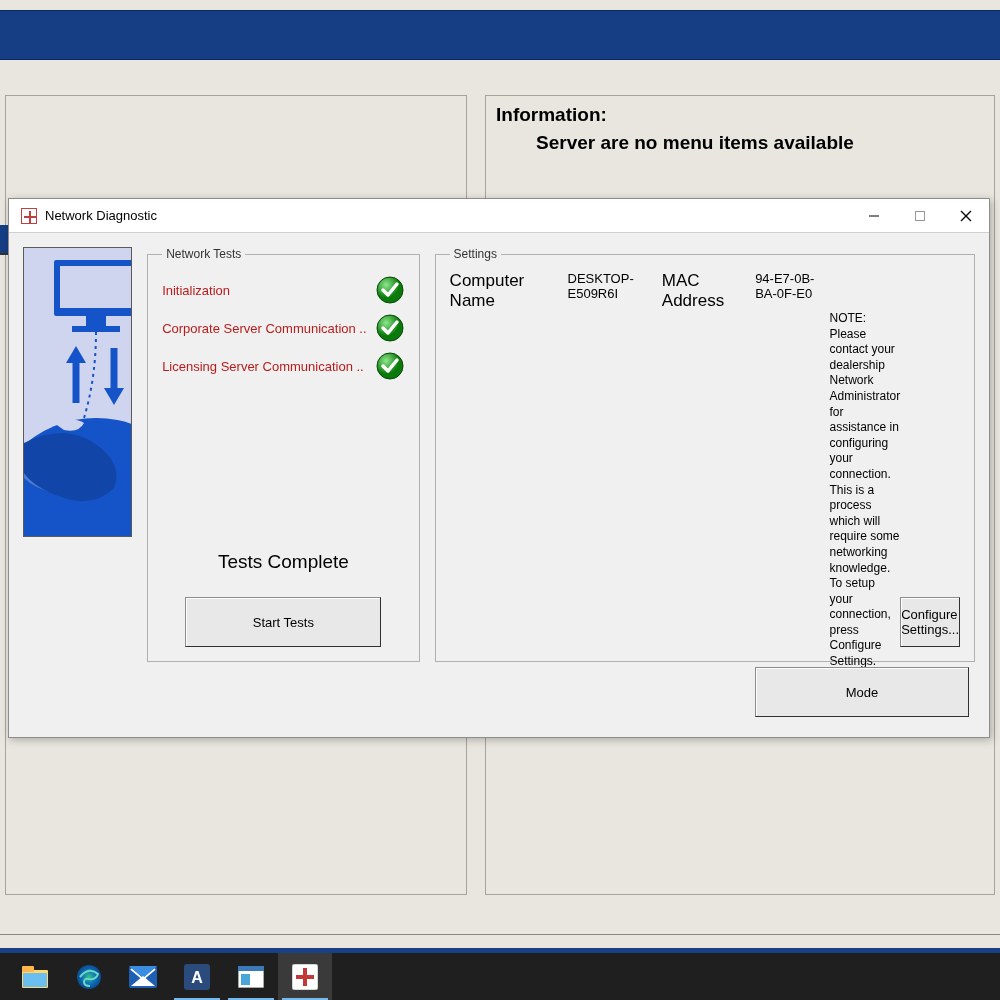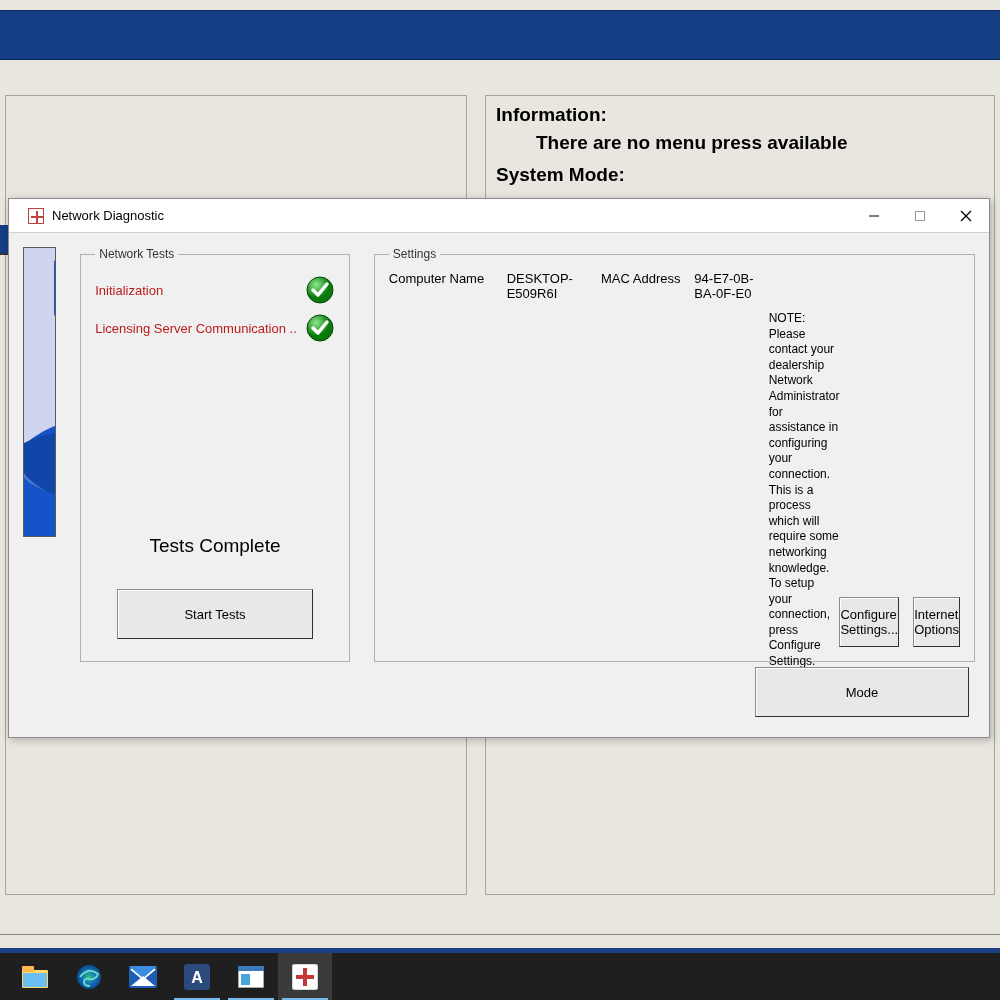--- a/index.html
+++ b/index.html
@@ -74,21 +74,21 @@
     border: 1px solid #8c8c8c;
     box-shadow: 2px 2px 8px rgba(0,0,0,0.25);
     z-index: 10;
   }
   .titlebar {
     height: 34px;
     display: flex;
     align-items: center;
     background: #fff;
     border-bottom: 1px solid #d0d0d0;
-    padding-left: 19px;
+    padding-left: 12px;
   }
   .titlebar .app-icon {
     width: 16px; height: 16px; margin-right: 8px;
     border: 1px solid #c04040;
     background: #fff;
     position: relative;
   }
   .titlebar .app-icon::before, .titlebar .app-icon::after {
     content:""; position:absolute; background:#c04040;
   }
@@ -99,21 +99,21 @@
   .winbtn {
     width: 46px; height: 32px;
     display:flex; align-items:center; justify-content:center;
     color:#000;
   }
   .winbtn svg { pointer-events:none; }
 
   .dialog-body {
     display: flex;
     padding: 14px;
-    gap: 24px;
+    gap: 15px;
     height: calc(100% - 34px);
     border-radius: 16px;
   }
 
   .side-graphic {
     width: 145px; height: 290px;
     background: #cfd5ef;
     border: 1px solid #5a5a5a;
     position: relative;
     overflow: hidden;
@@ -153,24 +153,24 @@
     background: #e8e8e8;
     border: 1px solid #8c8c8c;
     border-right-color: #303030;
     border-bottom-color: #303030;
     box-shadow: inset 1px 1px 0 #fff;
     height: 50px;
     font-size: 13px;
     display:flex; align-items:center; justify-content:center;
     cursor: default;
   }
-  .btn-start { width: 196px; margin: 8px auto; }
+  .btn-start { width: 196px; margin: 0 auto; }
 
   .setting-row { display:flex; margin-bottom: 18px; }
-  .setting-label { width: 146px; font-size: 13px; }
+  .setting-label { width: 146px; font-size: 17px; }
   .setting-value { font-size: 13px; }
   .note {
     font-size: 12px;
     color:#000000;
     line-height: 1.3;
     margin-top: 40px;
   }
   .settings-btns {
     margin-top:auto;
     display:flex;
@@ -212,22 +212,21 @@
 </style>
 </head>
 <body>
 
 <div class="bg-top-strip"></div>
 <div class="bg-blue-band"></div>
 <div class="bg-blue-band-inner"></div>
 <div class="bg-left-panel"></div>
 <div class="bg-right-panel">
   <h3>Information:</h3>
-  <div class="msg">There are no menu press available</div>
-  <h3>System Mode:</h3>
+  <div class="msg">Server are no menu items available</div>
 </div>
 <div class="bg-accent-bar"></div>
 <div class="bg-bottom-band"></div>
 <div class="bg-blue-footer"></div>
 
 <div class="dialog">
   <div class="titlebar">
     <span class="app-icon"></span>
     <span class="title">Network Diagnostic</span>
     <div class="winbtns">
@@ -288,20 +287,29 @@
                   <stop offset="0%" stop-color="#8de88d"></stop>
                   <stop offset="100%" stop-color="#0a7a0a"></stop>
                 </radialGradient>
               </defs>
               <circle cx="15" cy="15" r="13" fill="url(#g1)" stroke="#064806" stroke-width="1"></circle>
               <path d="M 8 15 L 13 20 L 22 9" stroke="#fff" stroke-width="3.5" fill="none" stroke-linecap="round" stroke-linejoin="round"></path>
             </svg>
         </span>
       </div>
       <div class="test-row">
+        <span class="test-label">Corporate Server Communication ..</span>
+        <span class="status-check">
+          <svg viewBox="0 0 30 30">
+              <circle cx="15" cy="15" r="13" fill="url(#g1)" stroke="#064806" stroke-width="1"></circle>
+              <path d="M 8 15 L 13 20 L 22 9" stroke="#fff" stroke-width="3.5" fill="none" stroke-linecap="round" stroke-linejoin="round"></path>
+            </svg>
+        </span>
+      </div>
+      <div class="test-row">
         <span class="test-label">Licensing Server Communication ..</span>
         <span class="status-check">
           <svg viewBox="0 0 30 30">
               <circle cx="15" cy="15" r="13" fill="url(#g1)" stroke="#064806" stroke-width="1"></circle>
               <path d="M 8 15 L 13 20 L 22 9" stroke="#fff" stroke-width="3.5" fill="none" stroke-linecap="round" stroke-linejoin="round"></path>
             </svg>
         </span>
       </div>
 
       <div class="tests-status">Tests Complete</div>
@@ -318,21 +326,20 @@
       </div>
       <div class="setting-row">
         <span class="setting-label">MAC Address</span>
         <span class="setting-value">94-E7-0B-BA-0F-E0</span>
       </div>
 
       <div class="note">NOTE: Please contact your dealership Network Administrator for assistance in configuring your connection. This is a process which will require some networking knowledge. To setup your connection, press Configure Settings.</div>
 
       <div class="settings-btns">
         <div class="btn">Configure Settings...</div>
-        <div class="btn">Internet Options</div>
       </div>
     </fieldset>
   </div>
 
   <div class="exit-wrap">
     <div class="btn">Mode</div>
   </div>
 </div>
 
 <div class="taskbar">

